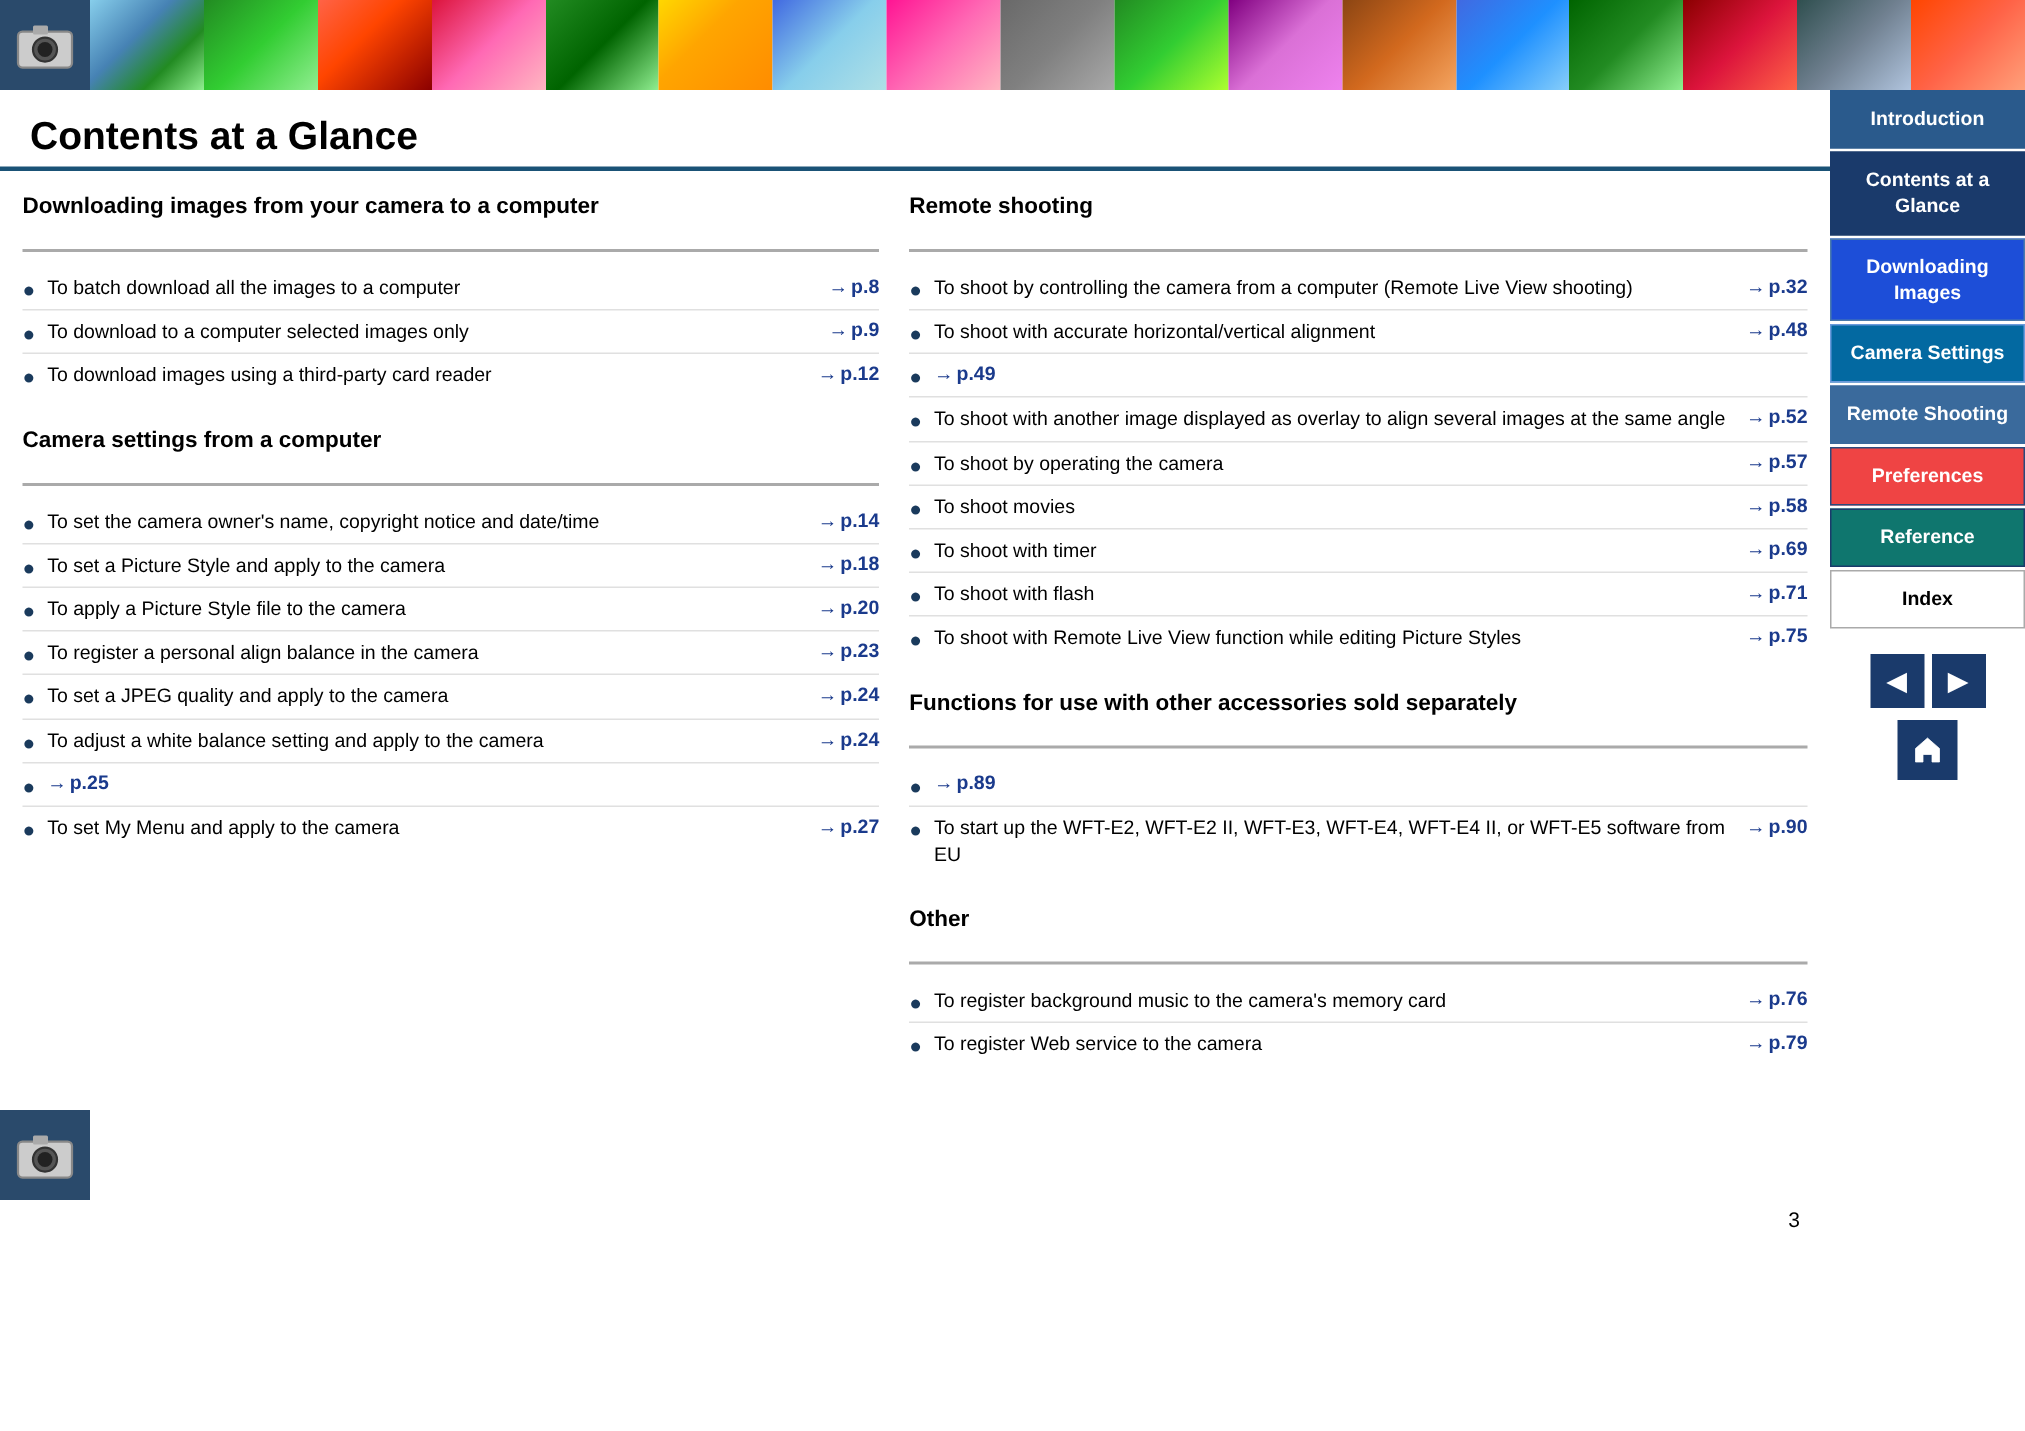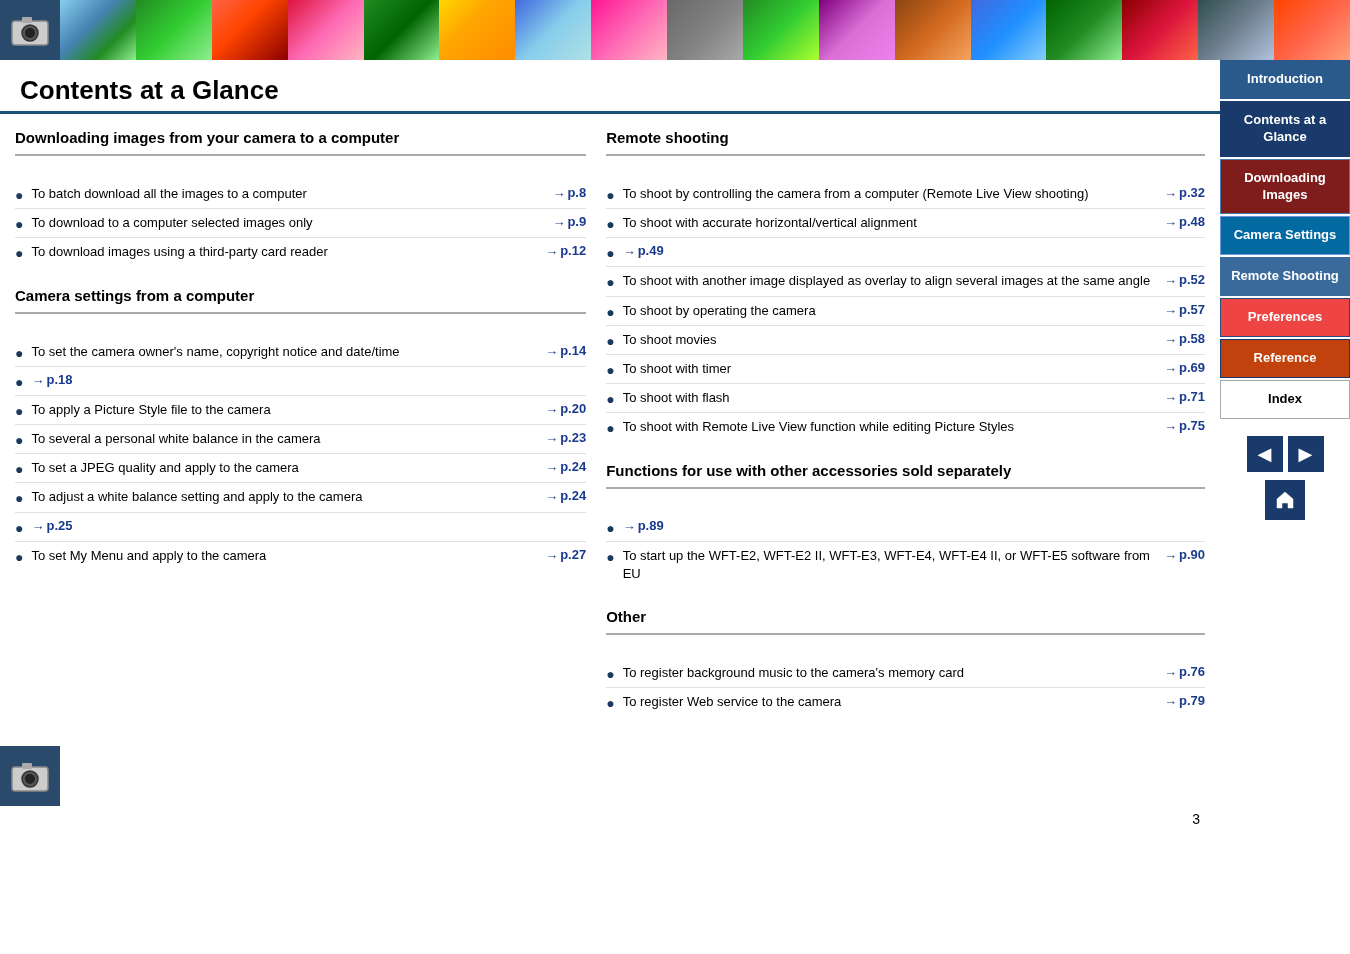--- a/index.html
+++ b/index.html
@@ -85,22 +85,22 @@
     .right-col {
       flex: 1;
     }
 
     
     .section-heading {
       font-size: 15px;
       font-weight: bold;
       color: #000;
       border-bottom: 2px solid #aaa;
-      padding-bottom: 8px;
-      margin-bottom: 24px;
+      padding-bottom: 20px;
+      margin-bottom: 10px;
     }
 
     
     .content-section {
       margin-bottom: 20px;
     }
 
     .item-row {
       display: flex;
       align-items: flex-start;
@@ -162,25 +162,25 @@
       line-height: 1.3;
       color: #000;
     }
     .nav-item:not(.active) {
       background: #fff;
       color: #1a3a6b;
     }
 
     .nav-item.introduction { background: #2a5a8c; color: #fff; border-color: #2a5a8c; }
     .nav-item.contents-glance { background: #1a3a6b; color: #fff; border-color: #1a3a6b; }
-    .nav-item.downloading { background: #7f1d1d; color: #fff; border-color: #4a7aac; }
+    .nav-item.downloading { background: #1d4ed8; color: #fff; border-color: #4a7aac; }
     .nav-item.camera-settings { background: #0369a1; color: #fff; border-color: #6a9adc; }
     .nav-item.remote-shooting { background: #3a6a9c; color: #fff; border-color: #3a6a9c; }
     .nav-item.preferences { background: #ef4444; color: #fff; border-color: #2a4a7c; }
-    .nav-item.reference { background: #c2410c; color: #fff; border-color: #1a3a6b; }
+    .nav-item.reference { background: #0f766e; color: #fff; border-color: #1a3a6b; }
     .nav-item.index-nav { background: #fff; color: #000000; border-color: #aaa; }
 
     
     .nav-icons {
       display: flex;
       flex-direction: column;
       align-items: center;
       padding: 15px 5px;
       gap: 8px;
     }
@@ -320,36 +320,37 @@
             <div class="item-row">
               <span class="bullet">●</span>
               <span class="item-text">To set the camera owner's name, copyright notice and date/time</span>
               <span class="page-link">
                   <span class="arrow">→</span> 
                   <span>p.14</span>
                 </span>
             </div>
             <div class="item-row">
               <span class="bullet">●</span>
+              <span class="item-text">To set a Picture Style and apply to the camera</span>
               <span class="page-link">
                   <span class="arrow">→</span> 
                   <span>p.18</span>
                 </span>
             </div>
             <div class="item-row">
               <span class="bullet">●</span>
               <span class="item-text">To apply a Picture Style file to the camera</span>
               <span class="page-link">
                   <span class="arrow">→</span> 
                   <span>p.20</span>
                 </span>
             </div>
             <div class="item-row">
               <span class="bullet">●</span>
-              <span class="item-text">To several a personal white balance in the camera</span>
+              <span class="item-text">To register a personal align balance in the camera</span>
               <span class="page-link">
                   <span class="arrow">→</span> 
                   <span>p.23</span>
                 </span>
             </div>
             <div class="item-row">
               <span class="bullet">●</span>
               <span class="item-text">To set a JPEG quality and apply to the camera</span>
               <span class="page-link">
                   <span class="arrow">→</span> 

